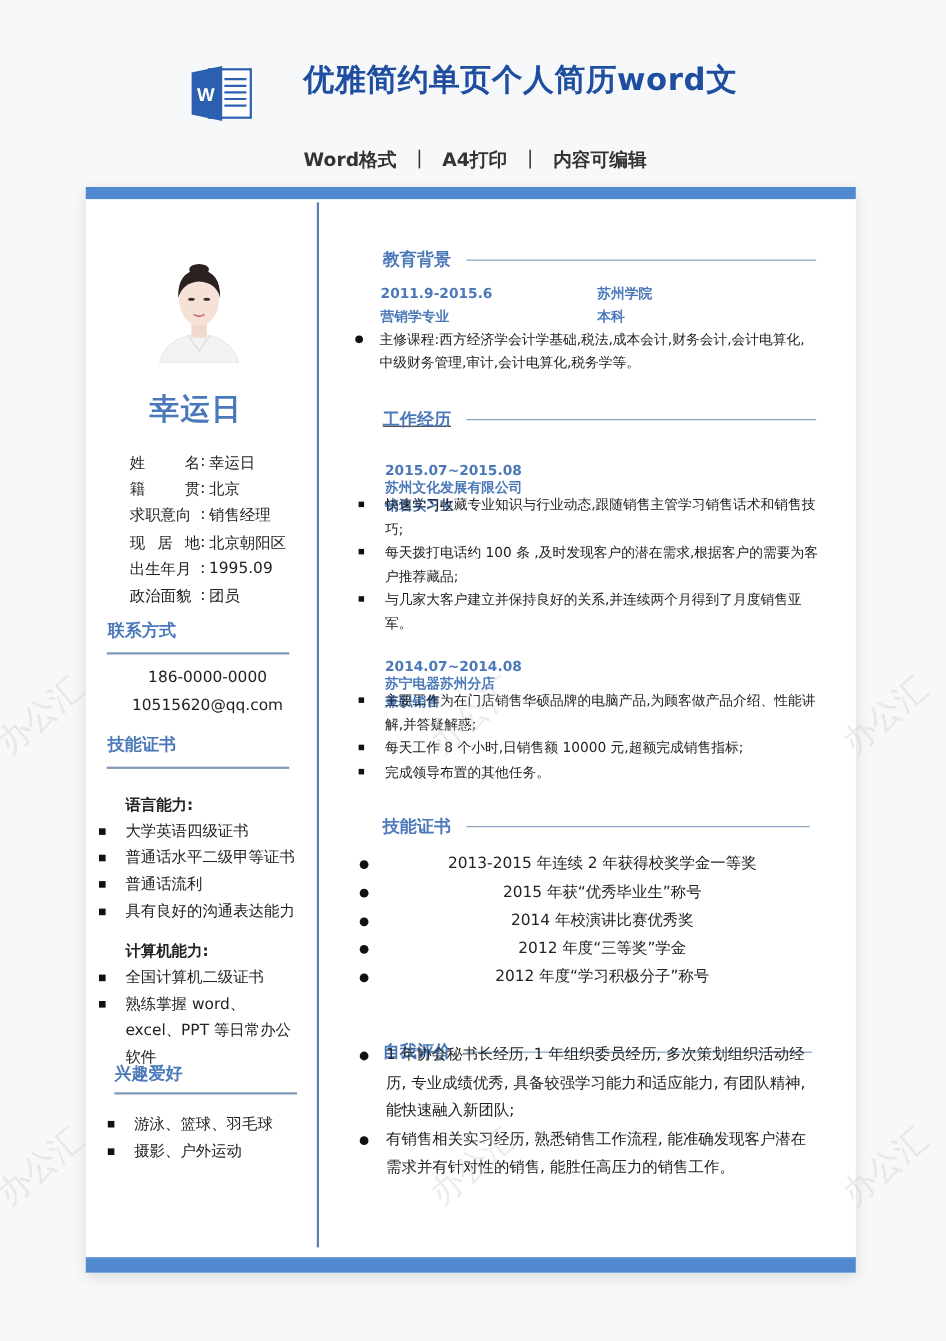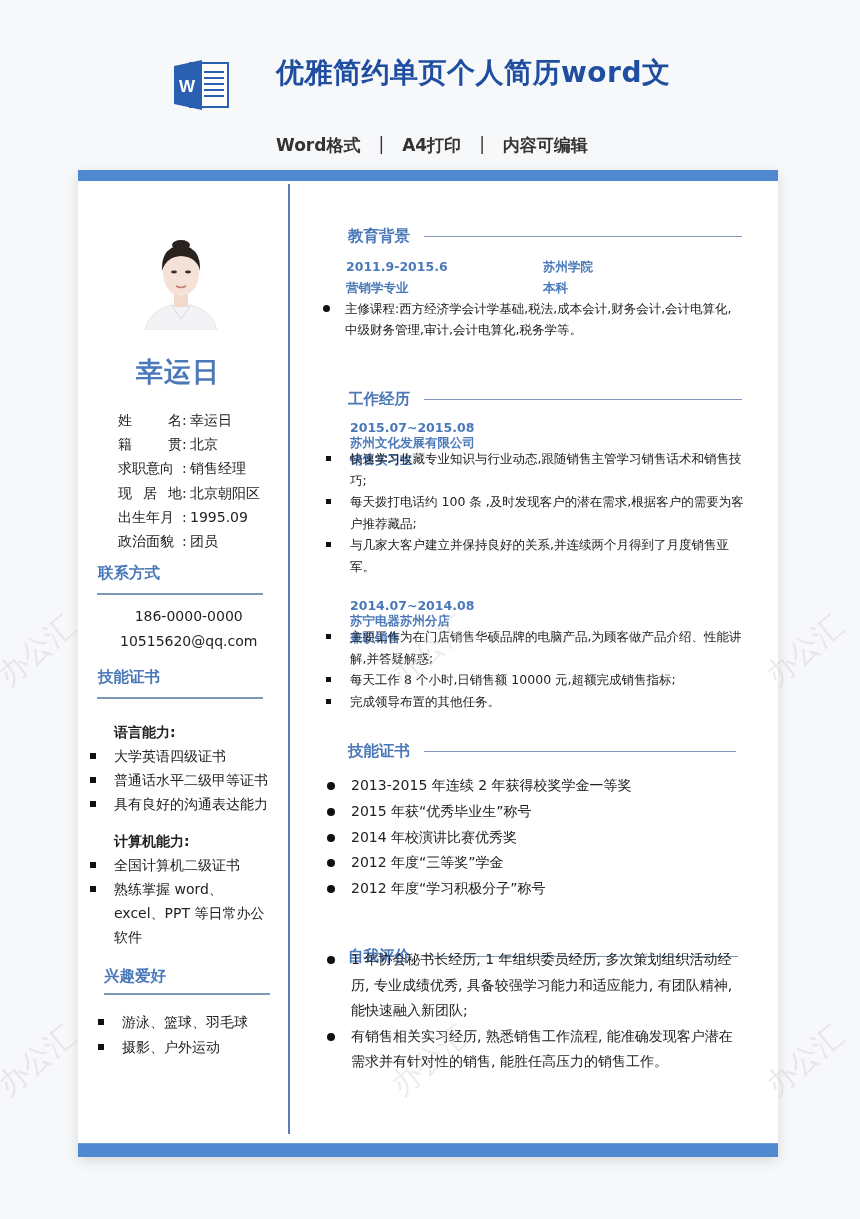--- a/index.html
+++ b/index.html
@@ -51,21 +51,21 @@
   .dot-list { list-style: none; }
   .dot-list li { position: relative; }
   .dot-list li::before { content: ""; position: absolute; width: 7px; height: 7px; border-radius: 50%; background: #111; }
   .edu-course { position: absolute; left: 243px; top: 128px; width: 420px; font-size: 12.5px; color: #222; }
   .edu-course li { padding-left: 24px; line-height: 21px; }
   .edu-course li::before { left: 2px; top: 7px; }
   .job-head { position: absolute; left: 272px; font-size: 12.5px; font-weight: bold; color: #4a78b9; display: flex; white-space: nowrap; flex-direction: column; }
   .job-list { position: absolute; left: 246px; width: 420px; font-size: 12.5px; color: #222; list-style: none; }
   .job-list li { position: relative; padding-left: 26px; line-height: 21.5px; }
   .job-list li::before { content: ""; position: absolute; left: 2px; top: 8px; width: 5px; height: 5px; background: #111; }
-  .award-list { position: absolute; left: 246px; top: 603px; width: 420px; font-size: 14px; color: #222; }
+  .award-list { position: absolute; left: 246px; top: 603px; width: 420px; font-size: 14px; color: #222; text-align: center; }
   .award-list li { padding-left: 27px; line-height: 25.8px; }
   .award-list li::before { left: 3px; top: 9px; width: 8px; height: 8px; }
   .self-list { position: absolute; left: 246px; top: 777px; width: 410px; font-size: 14px; color: #222; }
   .self-list li { padding-left: 27px; line-height: 25.5px; }
   .self-list li::before { left: 3px; top: 9px; width: 8px; height: 8px; }
 
   
   .wm { position: absolute; font-size: 30px; color: rgba(200,200,200,0.35); transform: rotate(-40deg); white-space: nowrap; pointer-events: none; }
 </style>
 </head>
@@ -169,20 +169,21 @@
     <div>10515620@qq.com</div>
   </div>
 
   <div class="side-heading" style="top:497px;">技能证书</div>
   <div class="side-rule" style="left:19px; top:527px; width:166px;"></div>
   <div class="skills-left">
     <div class="skill-group-title">语言能力:</div>
     <ul class="sq-list">
       <li>大学英语四级证书</li>
       <li>普通话水平二级甲等证书</li>
+      <li>普通话流利</li>
       <li>具有良好的沟通表达能力</li>
     </ul>
     <div class="group-gap"></div>
     <div class="skill-group-title">计算机能力:</div>
     <ul class="sq-list" style="width:185px;">
       <li>全国计算机二级证书</li>
       <li>熟练掌握 word、excel、PPT 等日常办公软件</li>
     </ul>
   </div>
 
@@ -204,21 +205,21 @@
     </div>
     <div class="edu-row">
       <span>营销学专业</span>
       <span>本科</span>
     </div>
   </div>
   <ul class="dot-list edu-course">
     <li>主修课程:西方经济学会计学基础,税法,成本会计,财务会计,会计电算化,中级财务管理,审计,会计电算化,税务学等。</li>
   </ul>
 
-  <div class="sec-head" style="top:219px;">
+  <div class="sec-head" style="top:201px;text-decoration:underline;">
     <span class="sec-title">工作经历</span>
     <span class="sec-line" style="width:318px;"></span>
   </div>
 
   <div class="job-head" style="top:250px;">
     <span style="width:138px;">2015.07~2015.08</span>
     <span style="width:154px;">苏州文化发展有限公司</span>
     <span>销售实习生</span>
   </div>
   <ul class="job-list" style="top:278px;">

